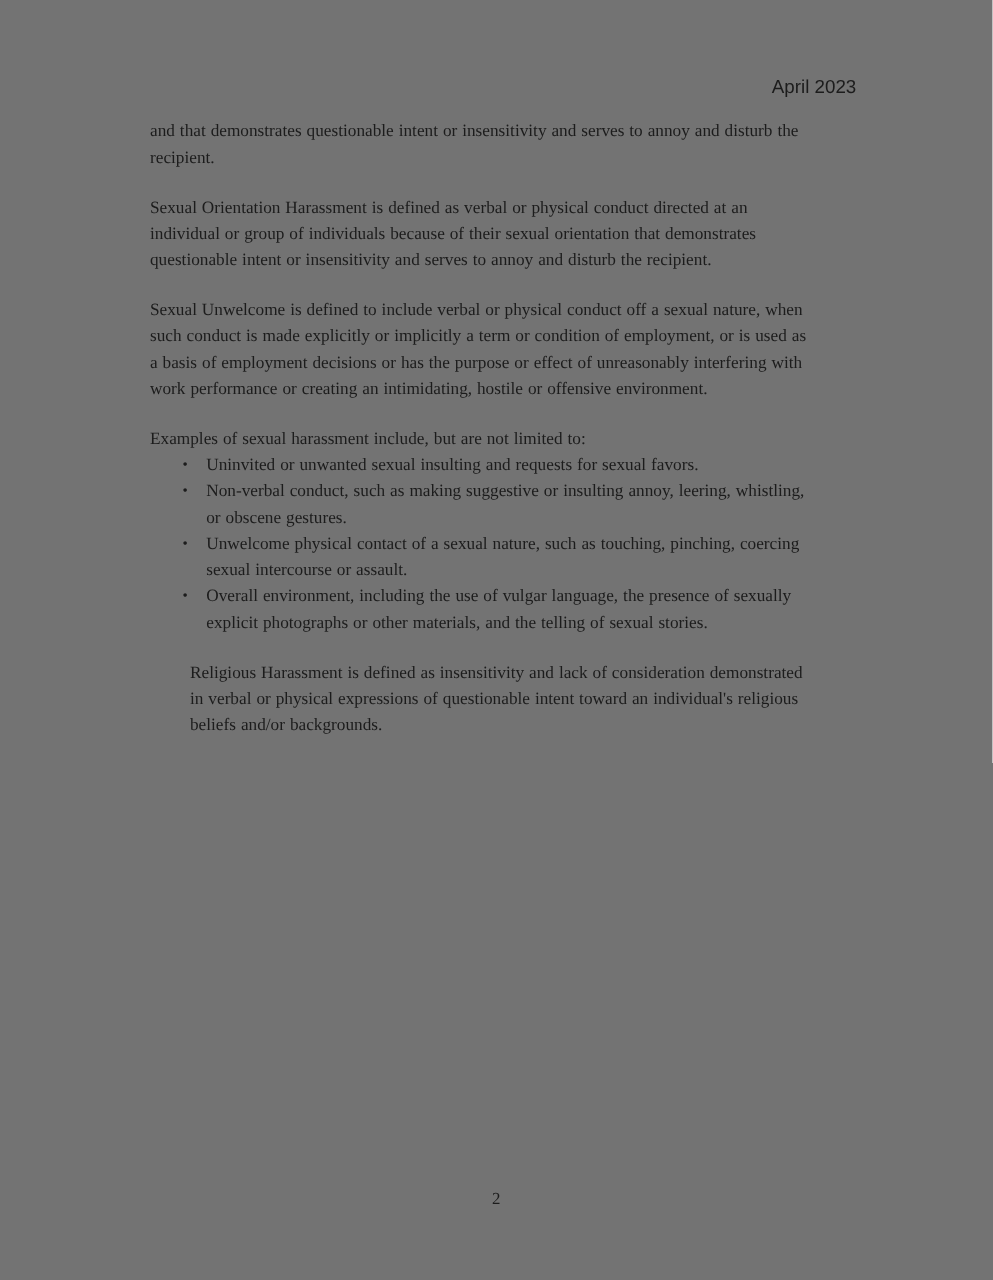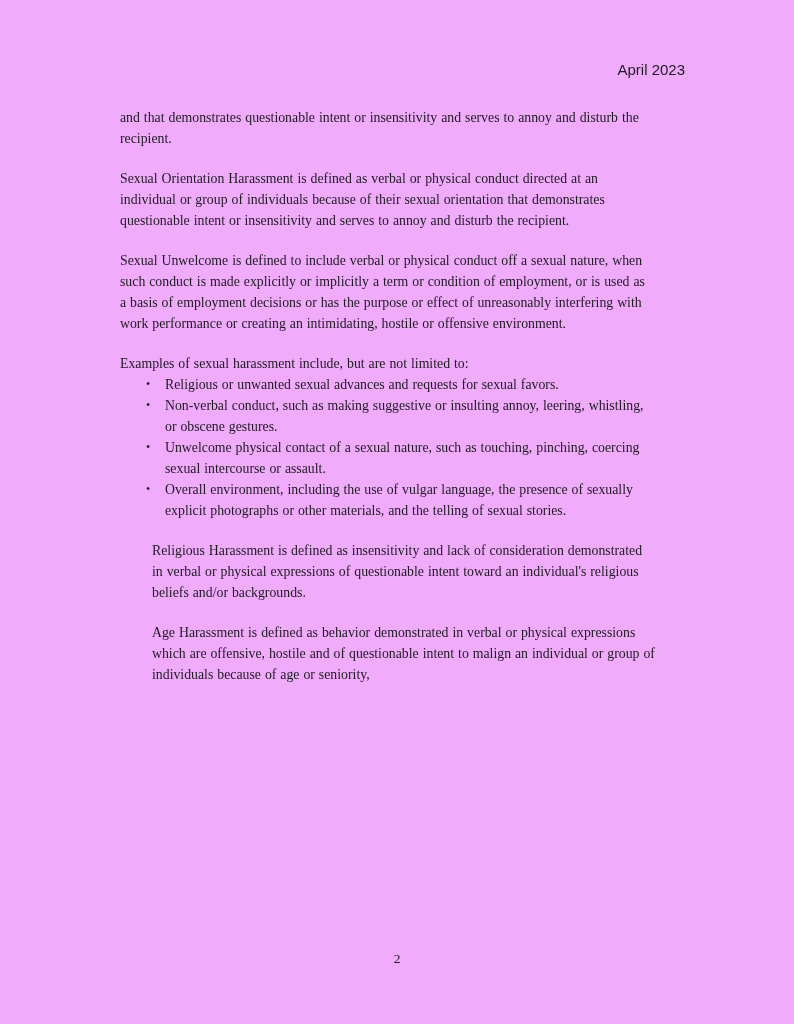--- a/index.html
+++ b/index.html
@@ -4,39 +4,39 @@
 <style>
   html, body {
     margin: 0;
     padding: 0;
     background: #ffffff;
   }
   .page {
     position: relative;
     width: 794px;
     height: 1024px;
-    background: #f0abfc;
+    background: #737373;
     color: #1c1c1c;
     font-family: "Liberation Serif", serif;
     font-size: 13.8px;
     line-height: 21px;
     overflow: hidden;
   }
   .header {
     position: absolute;
     top: 61px;
     right: 109px;
     font-family: "Liberation Sans", sans-serif;
     font-size: 15px;
     line-height: 18px;
     text-align: right;
   }
   .body-text {
     position: absolute;
-    top: 107px;
+    top: 94px;
     left: 120px;
     width: 650px;
     word-spacing: 0.5px;
   }
   .para {
     margin: 0 0 19px 0;
     white-space: pre-line;
   }
   .para.no-gap {
     margin-bottom: 0;
@@ -98,21 +98,21 @@
     <p class="para"><span class="lead-underline">Sexual Unwelcome </span><span>is defined to include verbal or physical conduct off a sexual nature, when
 such conduct is made explicitly or implicitly a term or condition of employment, or is used as
 a basis of employment decisions or has the purpose or effect of unreasonably interfering with
 work performance or creating an intimidating, hostile or offensive environment.</span></p>
 
     <p class="para no-gap">Examples of sexual harassment include, but are not limited to:</p>
 
     <ul class="bullets">
       <li class="bullet-item">
         <span class="bullet-marker">•</span>
-        <span class="bullet-text">Religious or unwanted sexual advances and requests for sexual favors.</span>
+        <span class="bullet-text">Uninvited or unwanted sexual insulting and requests for sexual favors.</span>
       </li>
       <li class="bullet-item">
         <span class="bullet-marker">•</span>
         <span class="bullet-text">Non-verbal conduct, such as making suggestive or insulting annoy, leering, whistling,
 or obscene gestures.</span>
       </li>
       <li class="bullet-item">
         <span class="bullet-marker">•</span>
         <span class="bullet-text">Unwelcome physical contact of a sexual nature, such as touching, pinching, coercing
 sexual intercourse or assault.</span>
@@ -121,23 +121,20 @@
         <span class="bullet-marker">•</span>
         <span class="bullet-text">Overall environment, including the use of vulgar language, the presence of sexually
 explicit photographs or other materials, and the telling of sexual stories.</span>
       </li>
     </ul>
 
     <p class="para indented"><span class="lead-underline">Religious Harassment </span><span>is defined as insensitivity and lack of consideration demonstrated
 in verbal or physical expressions of questionable intent toward an individual's religious
 beliefs and/or backgrounds.</span></p>
 
-    <p class="para indented">Age Harassment is defined as behavior demonstrated in verbal or physical expressions
-which are offensive, hostile and of questionable intent to malign an individual or group of
-individuals because of age or seniority,</p>
 
   </div>
 
   <div class="footer">
     <span>2</span>
   </div>
 
 </div>
 
 </body></html>

